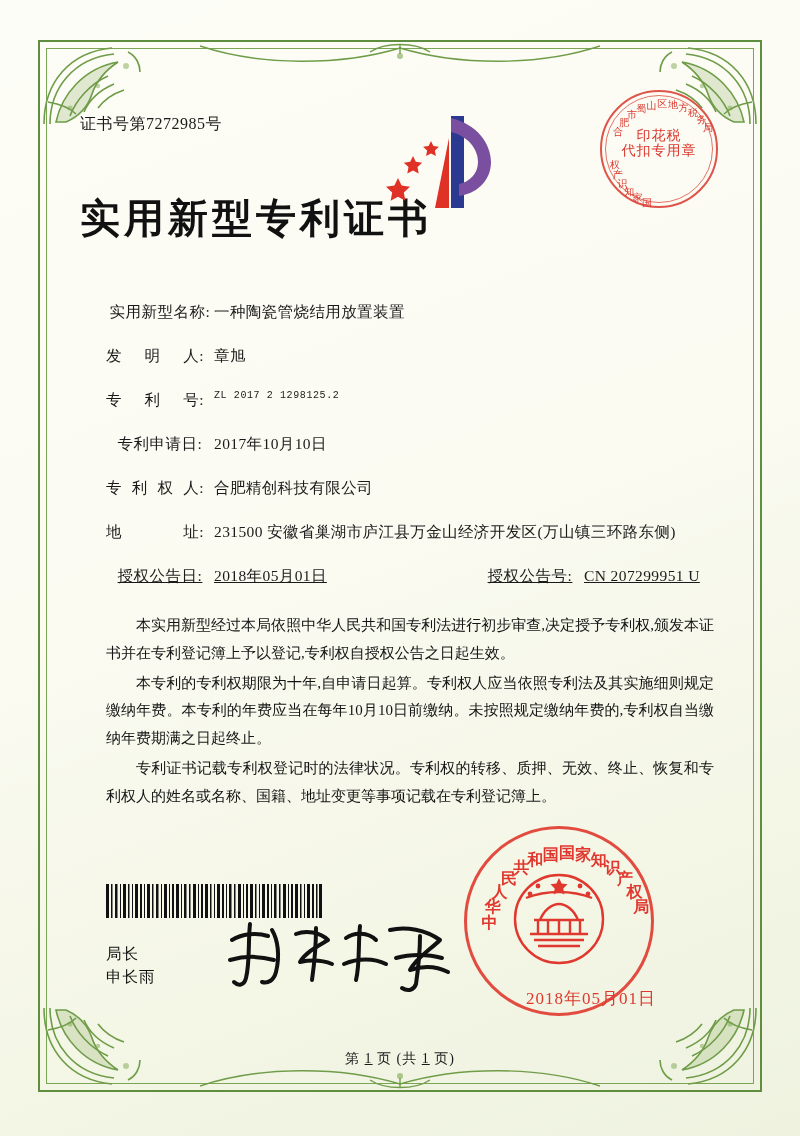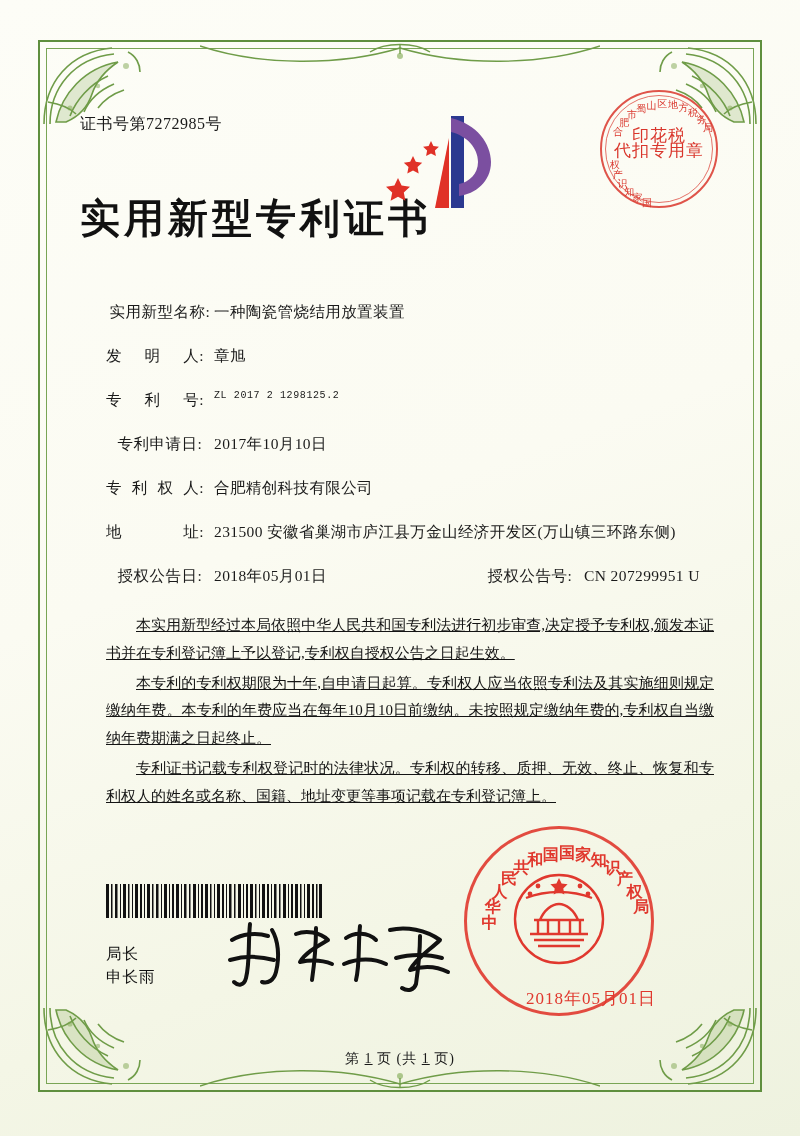--- a/index.html
+++ b/index.html
@@ -118,21 +118,21 @@
     transform-origin: 0 0;
     white-space: nowrap;
   }
   .seal-top .center-lines {
     position: absolute;
     left: 0;
     right: 0;
     top: 38px;
     text-align: center;
     color: #d9362c;
-    font-size: 17px;
+    font-size: 14px;
     line-height: 15px;
     letter-spacing: 1px;
   }
   .title {
     font-size: 40px;
     font-weight: bold;
     letter-spacing: 4px;
     color: #111;
     margin-top: 56px;
     font-family: "Liberation Serif", "DejaVu Serif", serif;
@@ -165,38 +165,38 @@
     flex: 1;
     letter-spacing: 0.4px;
   }
   .field-value.mono {
     font-family: "Liberation Mono", "DejaVu Sans Mono", monospace;
     font-size: 10px;
     letter-spacing: 0.6px;
   }
   .field-row.dual {
     display: flex;
+    text-decoration: underline;
   }
   .dual-left { display: flex; flex: 0 0 370px; }
   .dual-right { display: flex; flex: 1; }
   .dual-right .field-label { width: 108px; flex: 0 0 108px; }
 
   .paragraphs {
     margin-top: 24px;
     font-size: 15px;
     line-height: 1.85;
     color: #141414;
     padding-left: 26px;
     padding-right: 6px;
     text-align: justify;
   }
   .paragraphs p {
     margin: 0 0 2px 0;
     text-indent: 2em;
-    text-decoration: underline;
   }
   
   .barcode {
     position: absolute;
     left: 26px;
     bottom: 148px;
     width: 216px;
     height: 34px;
   }
   .barcode svg { display: block; }

